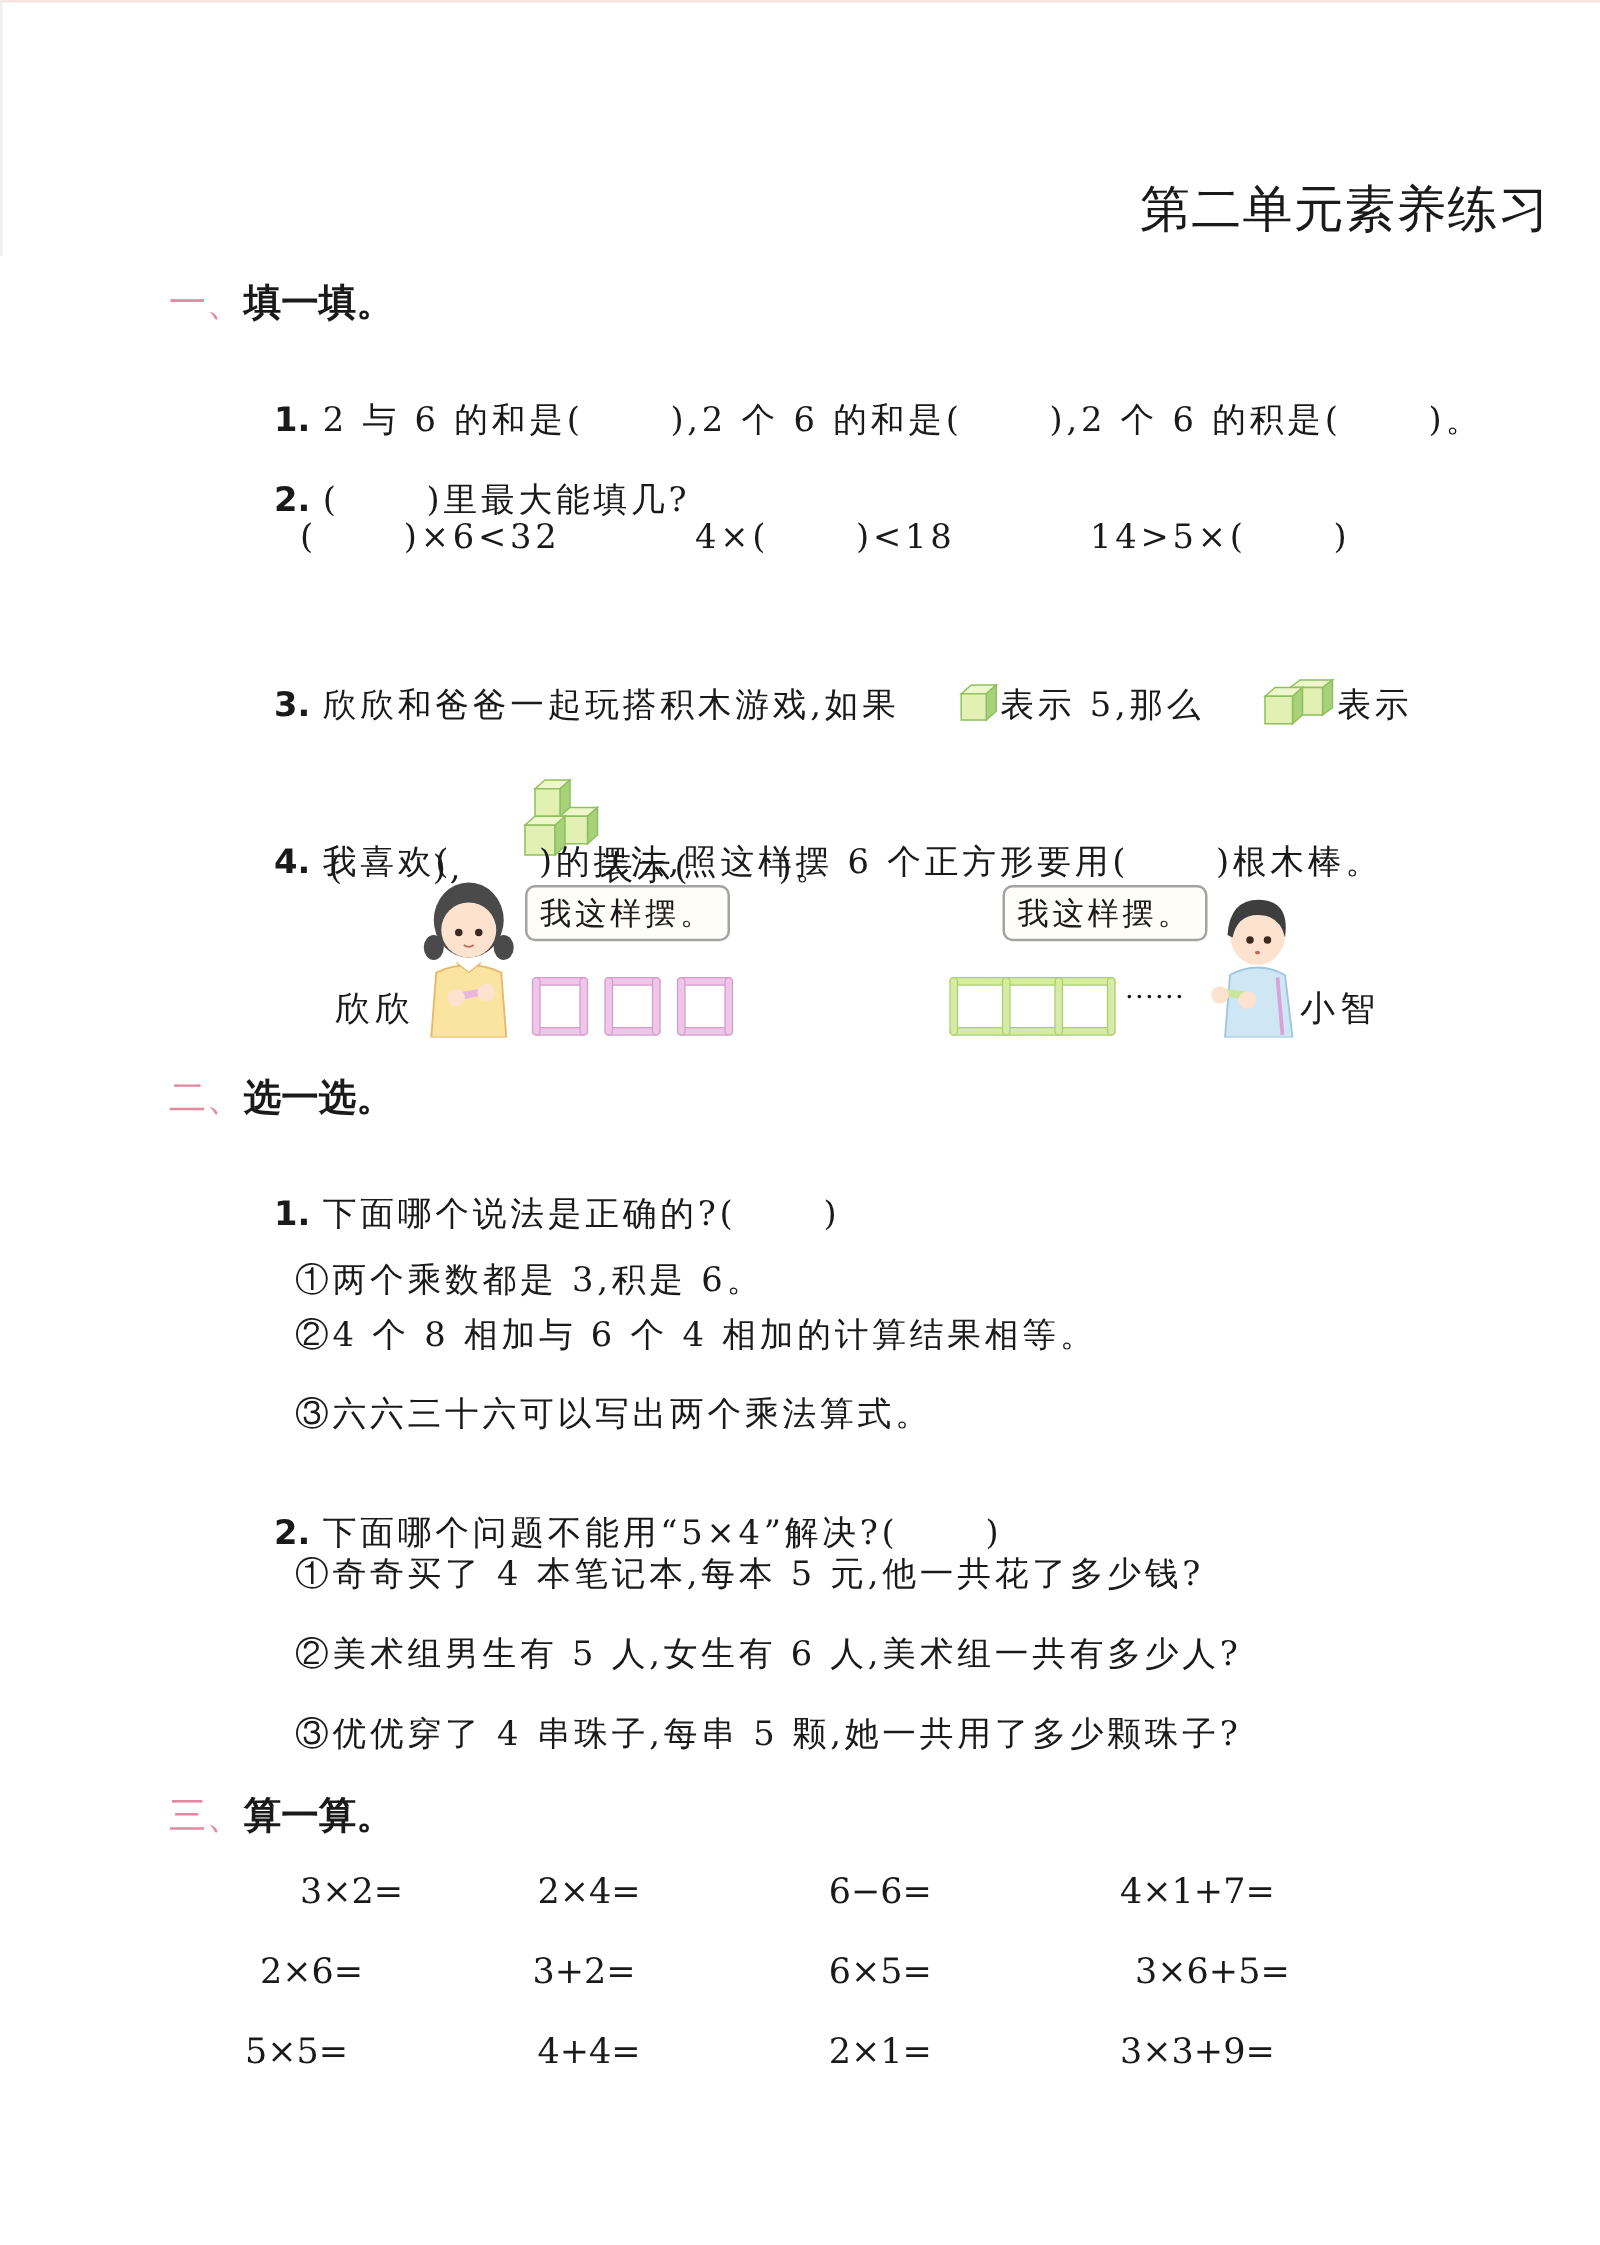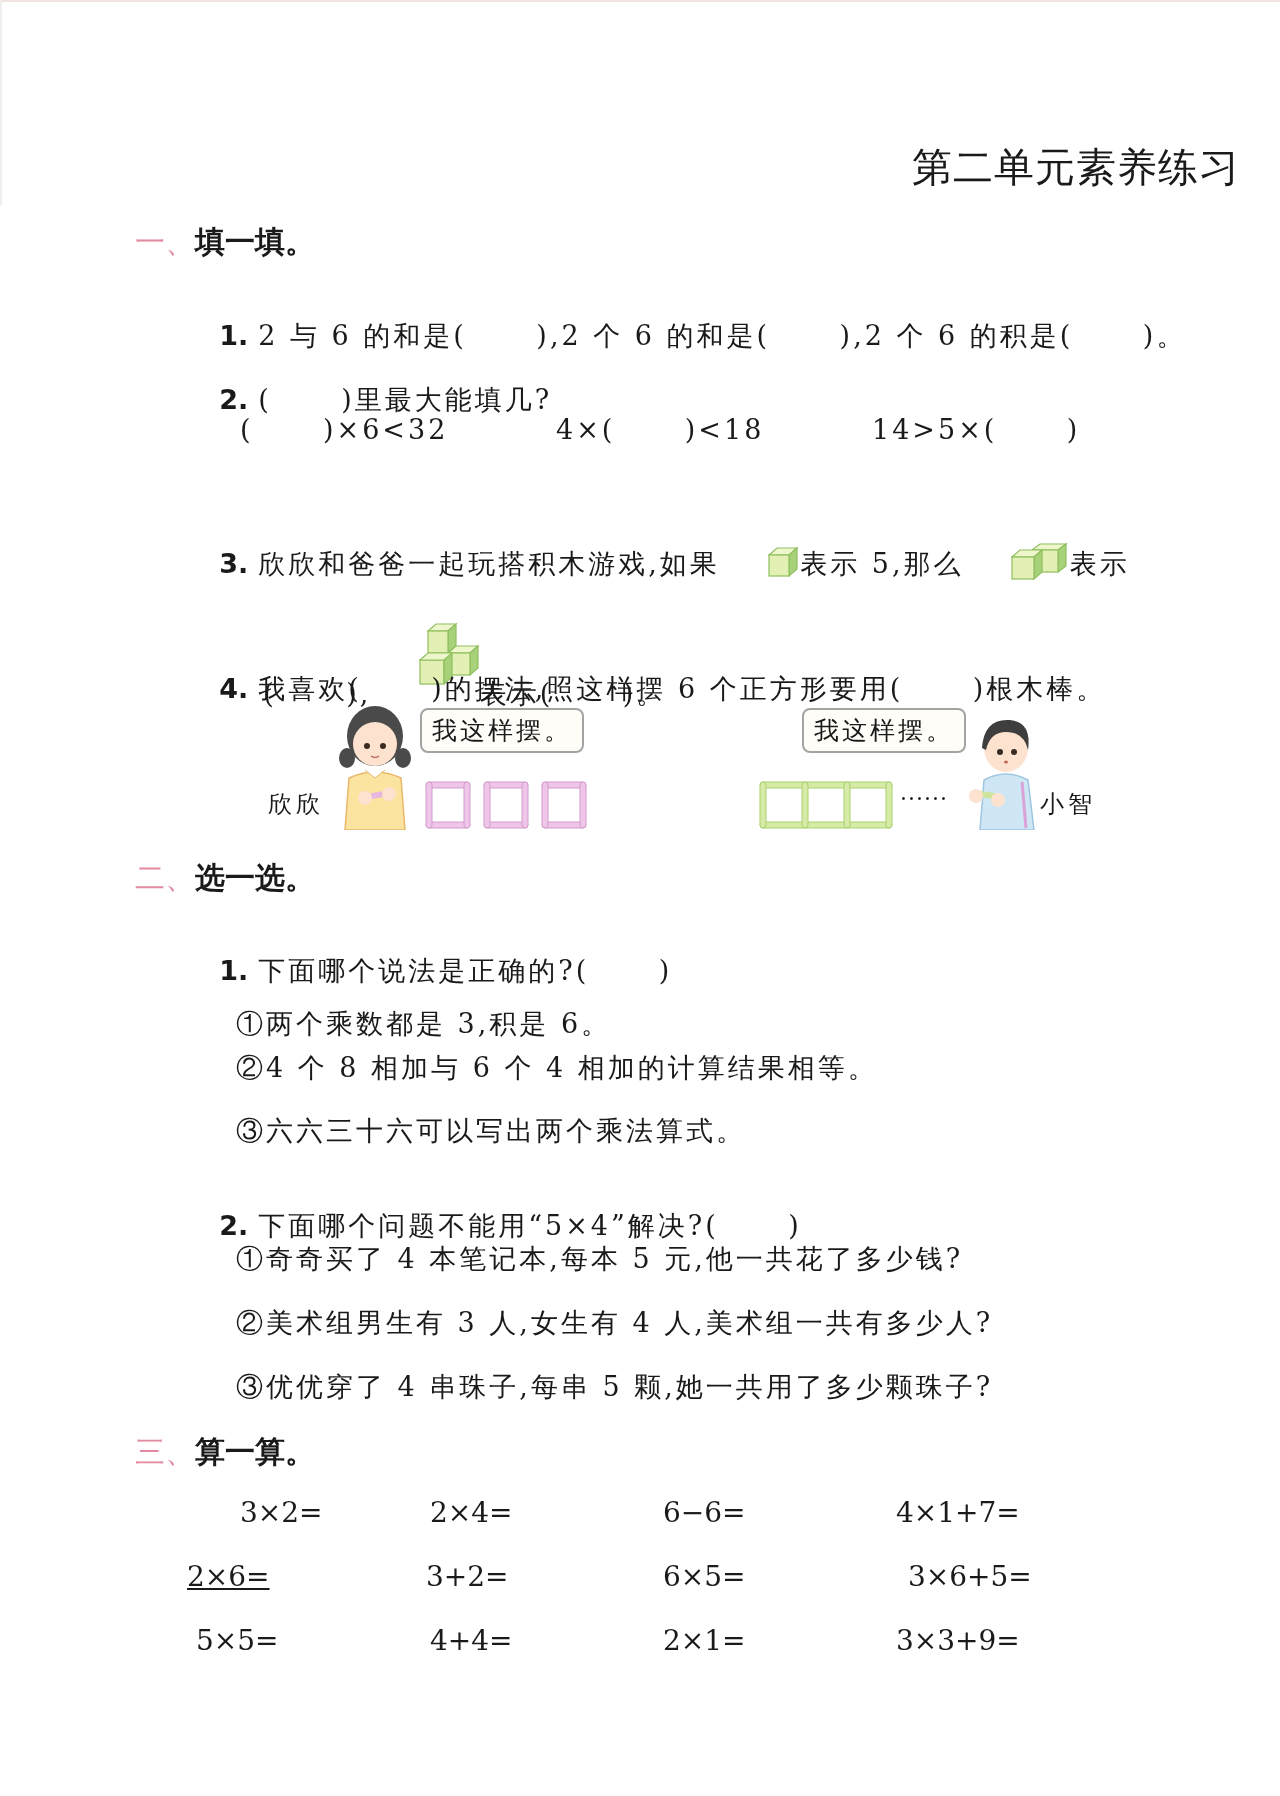--- a/index.html
+++ b/index.html
@@ -10,21 +10,21 @@
   .title { position:absolute; top:140px; left:0; width:1240px; text-align:right;
            font-family:"DejaVu Sans","Liberation Sans",sans-serif; font-weight:normal; font-size:40px; letter-spacing:1px; }
   .sec { position:absolute; left:135px; font-family:"DejaVu Sans","Liberation Sans",sans-serif; font-weight:bold; font-size:30px; }
   .sec .num { color:#e48aa0; font-weight:normal; }
   .line { position:absolute; font-size:27px; white-space:pre; letter-spacing:3px; }
   .qn { font-family:"DejaVu Sans","Liberation Sans",sans-serif; font-weight:bold; letter-spacing:0; margin-right:10px; }
   .cube { display:inline-block; vertical-align:middle; }
   .illus { position:absolute; }
   .bubble { position:absolute; border:2px solid #a3a3a3; border-radius:8px; background:#fffdf8;
             font-size:25px; padding:4px 10px; letter-spacing:3px; white-space:nowrap; }
-  .name-label { position:absolute; font-size:24px; letter-spacing:4px; }
+  .name-label { position:absolute; font-size:28px; letter-spacing:4px; }
   .calc { position:absolute; font-size:28px; white-space:pre; }
 </style>
 </head>
 <body>
 
 <div class="top-rule"></div>
 <div class="left-rule"></div>
 
 <div class="title">第二单元素养练习</div>
 
@@ -156,33 +156,33 @@
   <span class="qn">1.</span><span>下面哪个说法是正确的?(      )</span>
 </div>
 <div class="line" style="left:236px; top:986px;margin-top:20px;">①两个乘数都是 3,积是 6。</div>
 <div class="line" style="left:236px; top:1050px;">②4 个 8 相加与 6 个 4 相加的计算结果相等。</div>
 <div class="line" style="left:236px; top:1113px;">③六六三十六可以写出两个乘法算式。</div>
 
 <div class="line" style="left:196px; top:1177px;">
   <span class="qn">2.</span><span>下面哪个问题不能用“5×4”解决?(      )</span>
 </div>
 <div class="line" style="left:236px; top:1241px;">①奇奇买了 4 本笔记本,每本 5 元,他一共花了多少钱?</div>
-<div class="line" style="left:236px; top:1305px;">②美术组男生有 3 人,女生有 4 人,美术组一共有多少人?</div>
+<div class="line" style="left:236px; top:1305px;">②美术组男生有 5 人,女生有 6 人,美术组一共有多少人?</div>
 <div class="line" style="left:236px; top:1369px;">③优优穿了 4 串珠子,每串 5 颗,她一共用了多少颗珠子?</div>
 
 <div class="sec" style="top:1432px;">
   <span class="num">三、</span><span>算一算。</span>
 </div>
 
 <div class="calc" style="left:196px; top:1496px;margin-left:44px;">3×2=</div>
 <div class="calc" style="left:430px; top:1496px;">2×4=</div>
 <div class="calc" style="left:663px; top:1496px;">6−6=</div>
 <div class="calc" style="left:896px; top:1496px;">4×1+7=</div>
 
-<div class="calc" style="left:187px; top:1560px;text-decoration:underline;">2×6=</div>
+<div class="calc" style="left:208px; top:1560px;">2×6=</div>
 <div class="calc" style="left:426px; top:1560px;">3+2=</div>
 <div class="calc" style="left:663px; top:1560px;">6×5=</div>
 <div class="calc" style="left:896px; top:1560px;margin-left:12px;">3×6+5=</div>
 
 <div class="calc" style="left:196px; top:1624px;">5×5=</div>
 <div class="calc" style="left:430px; top:1624px;">4+4=</div>
 <div class="calc" style="left:663px; top:1624px;">2×1=</div>
 <div class="calc" style="left:896px; top:1624px;">3×3+9=</div>
 
 </body></html>

